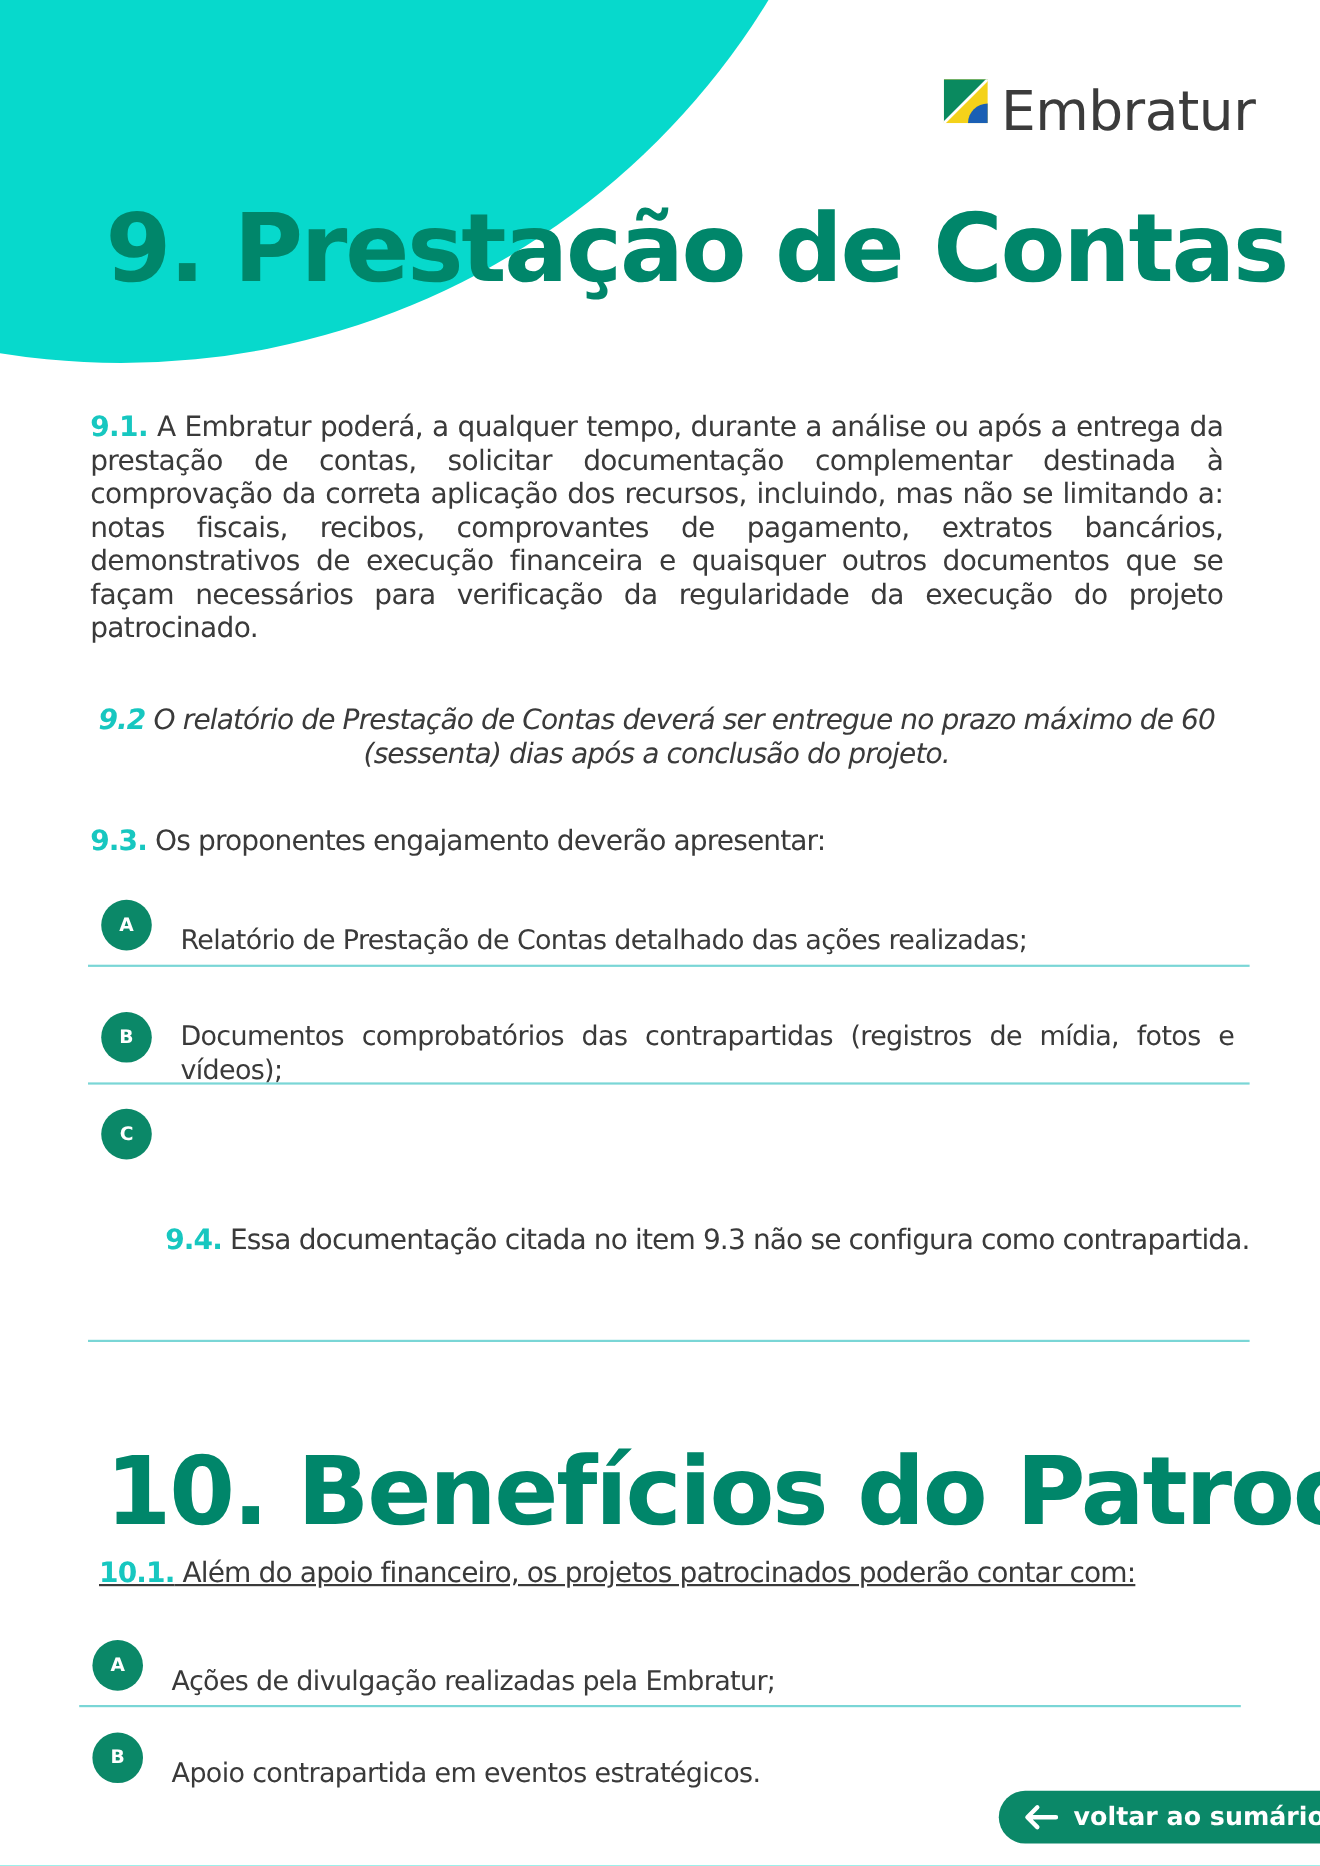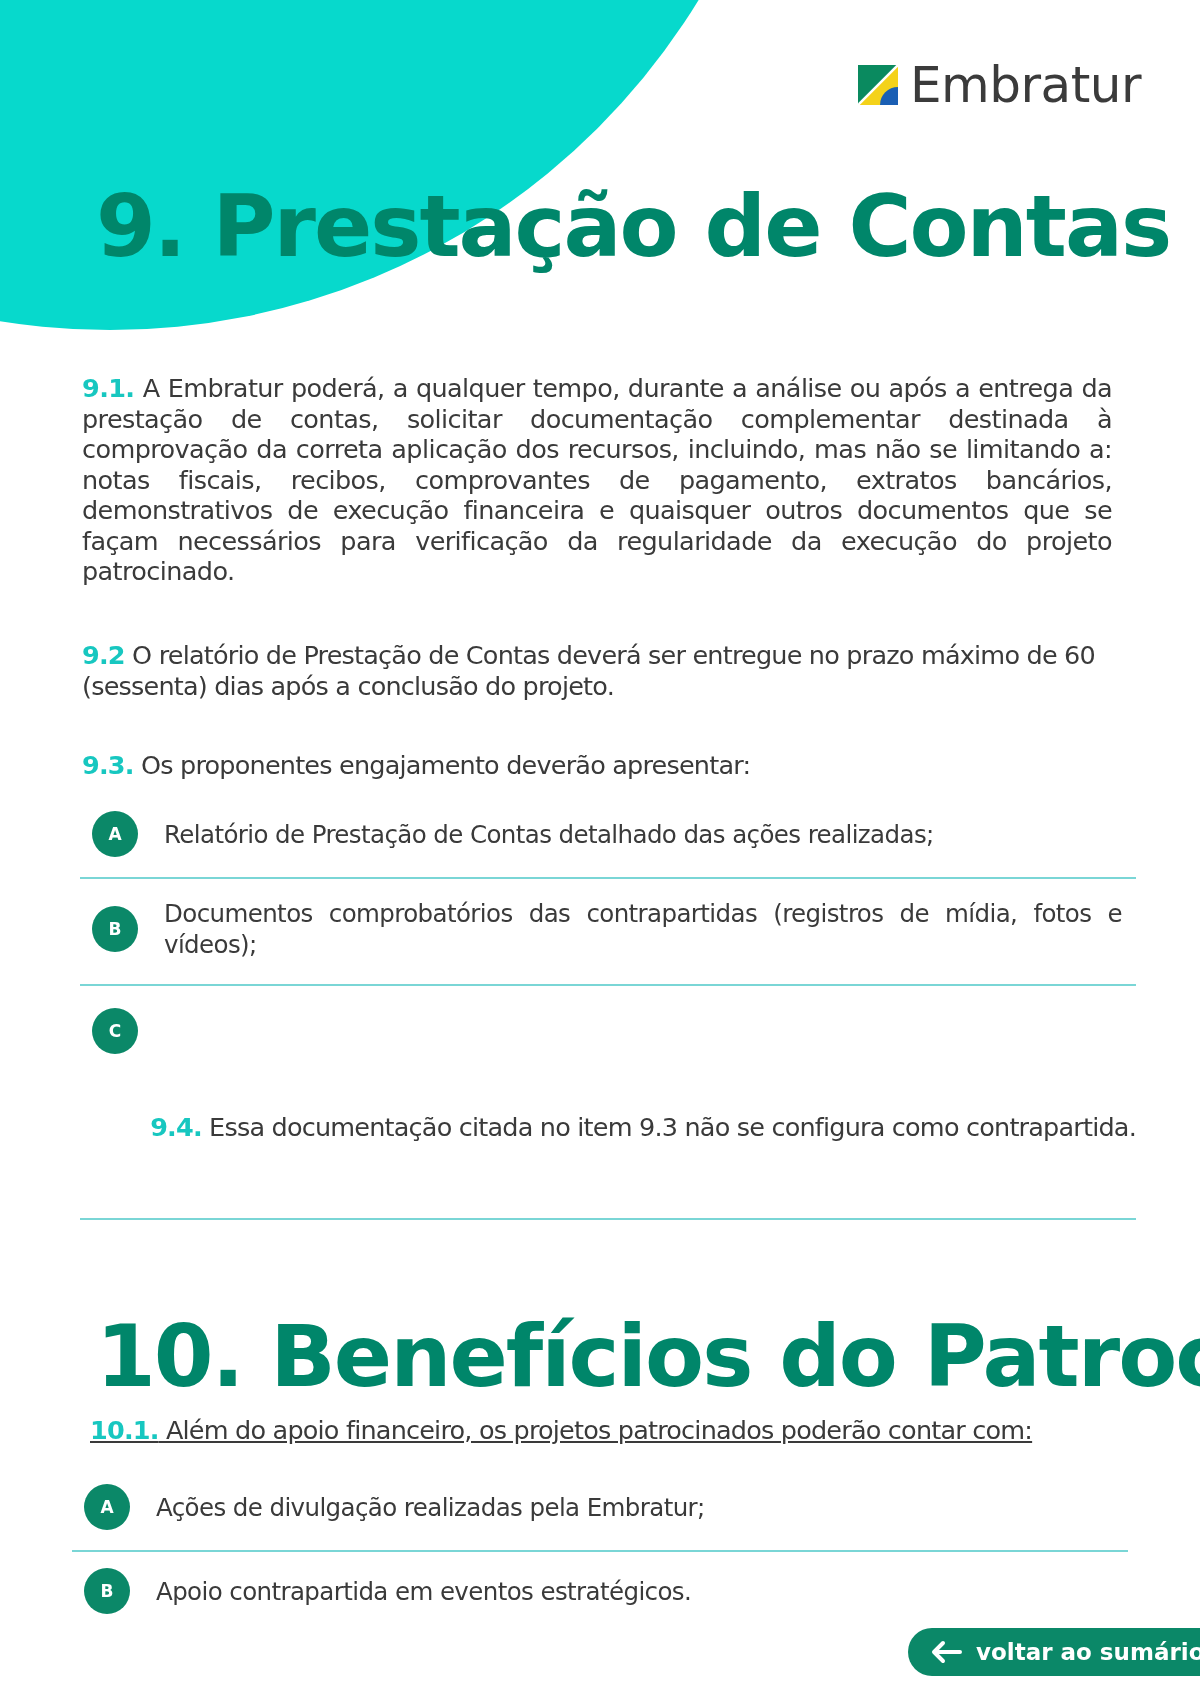--- a/index.html
+++ b/index.html
@@ -4,46 +4,46 @@
   <style>
     html, body { margin: 0; padding: 0; }
     body {
       width: 1200px; height: 1696px; position: relative; overflow: hidden;
       background: #ffffff; font-family: "Liberation Sans", "DejaVu Sans", sans-serif; color: #3a3a3a;
     }
     .blob {
       position: absolute; left: -580px; top: -1050px; width: 1380px; height: 1380px;
       border-radius: 50%; background: #07d9cc;
     }
-    .logo { position: absolute; left: 858px; top: 56px; display: flex; align-items: center; }
+    .logo { position: absolute; left: 858px; top: 72px; display: flex; }
     .logo svg { width: 40px; height: 40px; margin-right: 12px; }
     .logo-text { font-size: 50px; color: #3b3b3b; letter-spacing: -0.5px; font-family: "DejaVu Sans", sans-serif; }
     h1 {
       position: absolute; margin: 16px; font-family: "DejaVu Sans", sans-serif; font-weight: bold;
       color: #00866a; letter-spacing: -2px; white-space: nowrap;
     }
     .title9 { left: 80px; top: 160px; font-size: 86px; }
     .title10 { left: 80px; top: 1290px; font-size: 86px; }
     .para {
       position: absolute; margin: 0; font-size: 25.5px; line-height: 30.5px; color: #3a3a3a;
       text-align: justify; font-family: "DejaVu Sans", sans-serif; font-weight: normal;
     }
     .num { color: #17c7c0; font-weight: bold; }
     .p91 { left: 82px; top: 373px; width: 1030px; letter-spacing: -0.6px; }
-    .p92 { left: 82px; top: 640px; width: 1030px; letter-spacing: -0.8px; text-align: left; }
+    .p92 { left: 82px; top: 640px; width: 1030px; letter-spacing: -0.8px; text-align: center; font-style: italic; }
     .p93 { left: 82px; top: 750px; width: 1030px; letter-spacing: -0.8px; text-align: left; }
     .p94 { left: 96px; top: 1112px; width: 1040px; letter-spacing: -0.8px; text-align: right; }
     .p101 { left: 90px; top: 1415px; width: 1040px; letter-spacing: -0.8px; text-align: left; text-decoration: underline; }
     .list-item { position: absolute; display: flex; align-items: center; }
     .badge {
       width: 46px; height: 46px; border-radius: 50%; background: #0b8868; color: #fff;
       font-weight: bold; font-size: 17px; display: flex; align-items: center; justify-content: center;
       flex-shrink: 0; font-family: "DejaVu Sans", sans-serif;
     }
-    .item-text { font-size: 24.5px; line-height: 31px; color: #3a3a3a; text-align: justify; letter-spacing: -0.6px; font-family: "DejaVu Sans", sans-serif; }
+    .item-text { font-size: 24.5px; line-height: 31px; color: #3a3a3a; text-align: justify; letter-spacing: -0.6px; font-family: "DejaVu Sans", sans-serif; margin-top: 28px; }
     .rule { position: absolute; height: 2px; background: #7ad6d6; }
     .back-btn {
       position: absolute; left: 908px; top: 1628px; width: 300px; height: 48px;
       background: #0b8868; border-radius: 24px 0 0 24px; display: flex; align-items: center;
       color: #ffffff; font-weight: bold; font-size: 23px; cursor: pointer; font-family: "DejaVu Sans", sans-serif;
     }
     .back-btn .arrow { margin-left: 22px; margin-right: 14px; display: flex; }
   </style>
 </head>
 <body>

